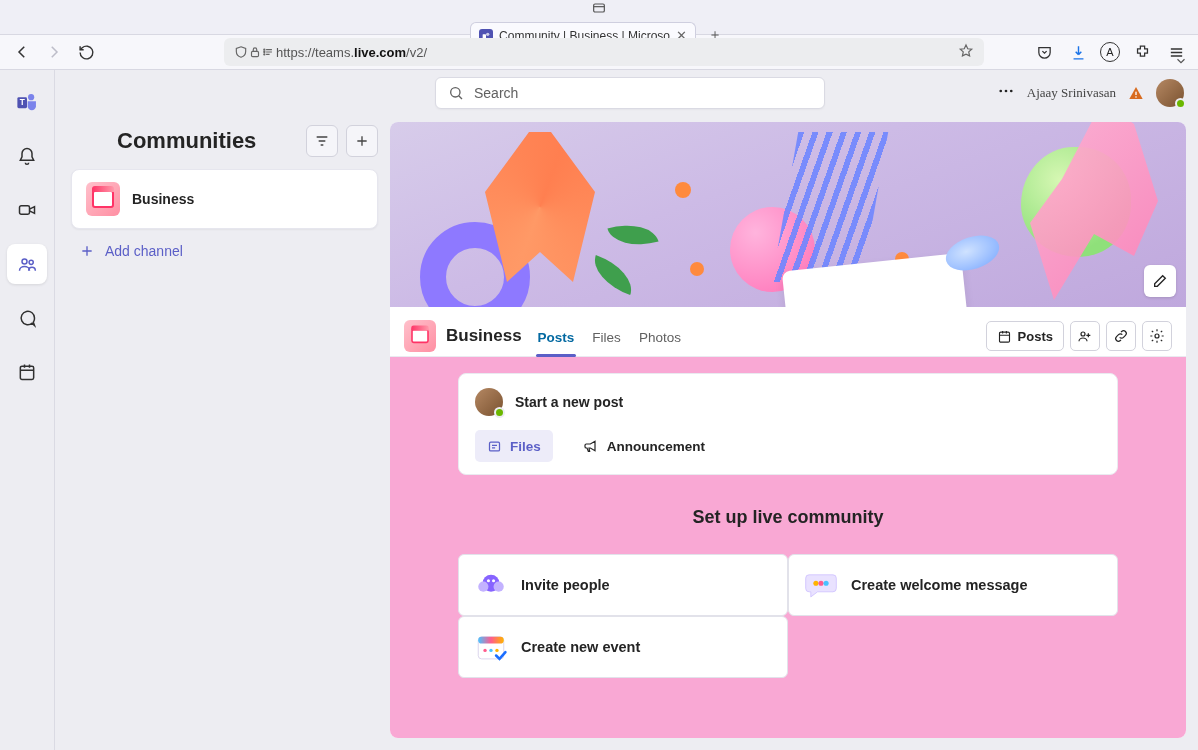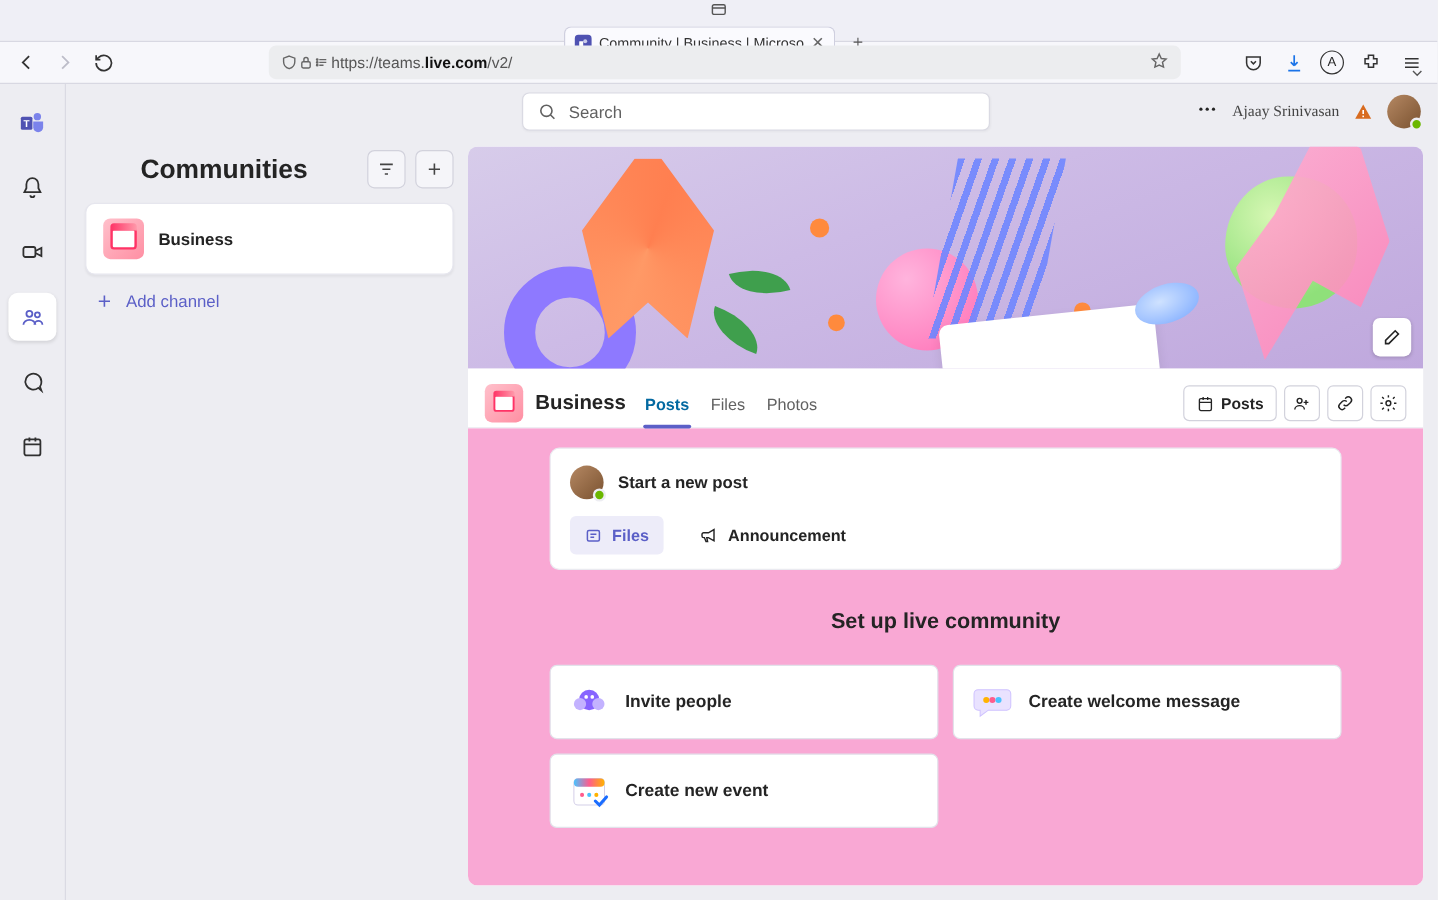--- a/index.html
+++ b/index.html
@@ -100,21 +100,21 @@
   .compose-title { font-weight:600; font-size:14px; }
   .compose-row2 { display:flex; gap:18px; align-items:center; }
   .pill { display:flex; align-items:center; gap:8px; font-size:13.5px; font-weight:600; height:32px; padding:0 12px; border-radius:5px; }
   .pill.post { background:#edecf9; color:#5b5fc7; }
   .pill.announce { color:#242424; }
 
   
   .setup { width:660px; margin:32px auto 0 auto; text-align:center; }
   .setup h3 { font-size:18px; font-weight:700; margin-bottom:6px; }
   .setup p { font-size:13.5px; color:#424242; }
-  .cardgrid { display:grid; grid-template-columns:1fr 1fr; gap:12px; margin-top:26px; }
+  .cardgrid { display:grid; grid-template-columns:1fr 1fr; gap:0; margin-top:26px; }
   .qa-card { border:1px solid #e2e2ea; border-radius:6px; background:#fff; display:flex; align-items:center; gap:12px; padding:12px 14px; text-align:left; }
   .qa-icon { width:36px; height:36px; border-radius:8px; display:flex; align-items:center; justify-content:center; }
   .qa-label { font-weight:600; font-size:14.5px; }
 
   .store-icon-inner { width:22px; height:18px; background:#fff; border:2px solid #f36; border-radius:3px; position:relative; }
   .store-icon-inner::before { content:''; position:absolute; top:-6px; left:-2px; right:-2px; height:6px; background:linear-gradient(90deg,#f36,#f9a); border-radius:3px 3px 0 0; }
 
 </style>
 </head>
 <body>

